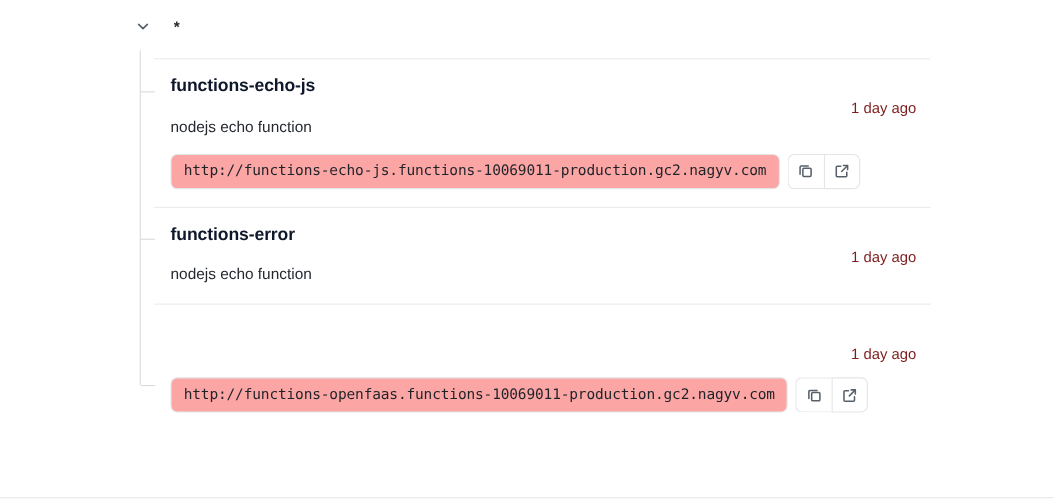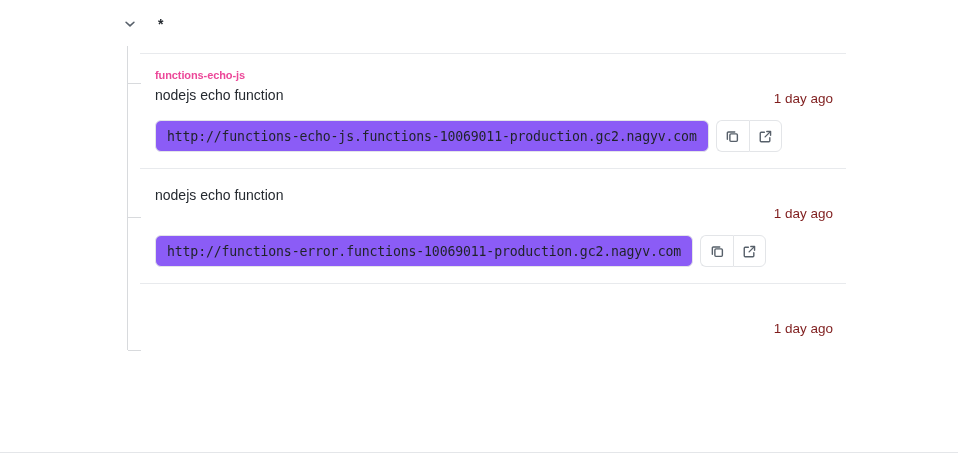--- a/index.html
+++ b/index.html
@@ -87,51 +87,51 @@
     padding: 14px 0 16px 0;
   }
   .item-top {
     display: flex;
     align-items: flex-start;
     justify-content: space-between;
     padding: 0 13px 0 15px;
   }
   .item-meta { min-width: 0; }
   .item-title {
-    font-size: 11px;
+    font-size: 16px;
     font-weight: 700;
-    color: #ec4899;
+    color: #0f172a;
     line-height: 1.35;
     letter-spacing: -0.1px;
   }
   .item-desc {
     font-size: 14px;
     font-weight: 400;
     color: #24292f;
     line-height: 1.5;
-    margin-top: 2px;
+    margin-top: 15px;
   }
   .item-time {
     font-size: 13.5px;
     color: #7f1d1d;
     white-space: nowrap;
     padding-top: 23px;
   }
 
   
   .url-row {
     display: flex;
     align-items: stretch;
     margin-top: 14px;
     padding-left: 15px;
   }
   .url-box {
     border: 1px solid #e3e5e8;
     border-radius: 6px;
-    background: #8b5cf6;
+    background: #fca5a5;
     height: 32px;
     display: flex;
     align-items: center;
     padding: 0 11px;
     box-sizing: border-box;
   }
   .url-text {
     font-family: "DejaVu Sans Mono", monospace;
     font-size: 13.2px;
     color: #1f2328;
@@ -220,50 +220,51 @@
           </svg>
         </button>
       </div>
     </div>
 
     <div class="sep"></div>
 
     <div class="item">
       <div class="item-top">
         <div class="item-meta">
+          <div class="item-title">functions-error</div>
           <div class="item-desc">nodejs echo function</div>
+        </div>
+        <div class="item-time">1 day ago</div>
+      </div>
+    </div>
+
+    <div class="sep"></div>
+
+    <div class="item">
+      <div class="item-top">
+        <div class="item-meta">
         </div>
         <div class="item-time">1 day ago</div>
       </div>
       <div class="url-row">
         <div class="url-box">
-          <span class="url-text">http://functions-error.functions-10069011-production.gc2.nagyv.com</span>
+          <span class="url-text">http://functions-openfaas.functions-10069011-production.gc2.nagyv.com</span>
         </div>
         <button class="icon-btn copy" aria-label="copy">
           <svg width="15" height="15" viewBox="0 0 16 16" fill="none" aria-hidden="true">
             <rect x="5.2" y="5.2" width="8" height="8" rx="1.1" stroke="#57606a" stroke-width="1.5"></rect>
             <path d="M10.4 3.2 H3.6 A1.1 1.1 0 0 0 2.5 4.3 V11" stroke="#57606a" stroke-width="1.5" stroke-linecap="round" stroke-linejoin="round"></path>
           </svg>
         </button>
         <button class="icon-btn open" aria-label="open in new tab">
           <svg width="15" height="15" viewBox="0 0 16 16" fill="none" aria-hidden="true">
             <path d="M12.6 9.2 V12.6 A1 1 0 0 1 11.6 13.6 H3.4 A1 1 0 0 1 2.4 12.6 V4.4 A1 1 0 0 1 3.4 3.4 H6.8" stroke="#57606a" stroke-width="1.5" stroke-linecap="round" stroke-linejoin="round"></path>
             <path d="M9.4 2.6 H13.4 V6.6" stroke="#57606a" stroke-width="1.5" stroke-linecap="round" stroke-linejoin="round"></path>
             <path d="M13.2 2.8 L7.6 8.4" stroke="#57606a" stroke-width="1.5" stroke-linecap="round"></path>
           </svg>
         </button>
       </div>
     </div>
 
-    <div class="sep"></div>
-
-    <div class="item">
-      <div class="item-top">
-        <div class="item-meta">
-        </div>
-        <div class="item-time">1 day ago</div>
-      </div>
-    </div>
-
   </div>
 
   <div class="bottom-rule"></div>
 </div>
 
 </body></html>

